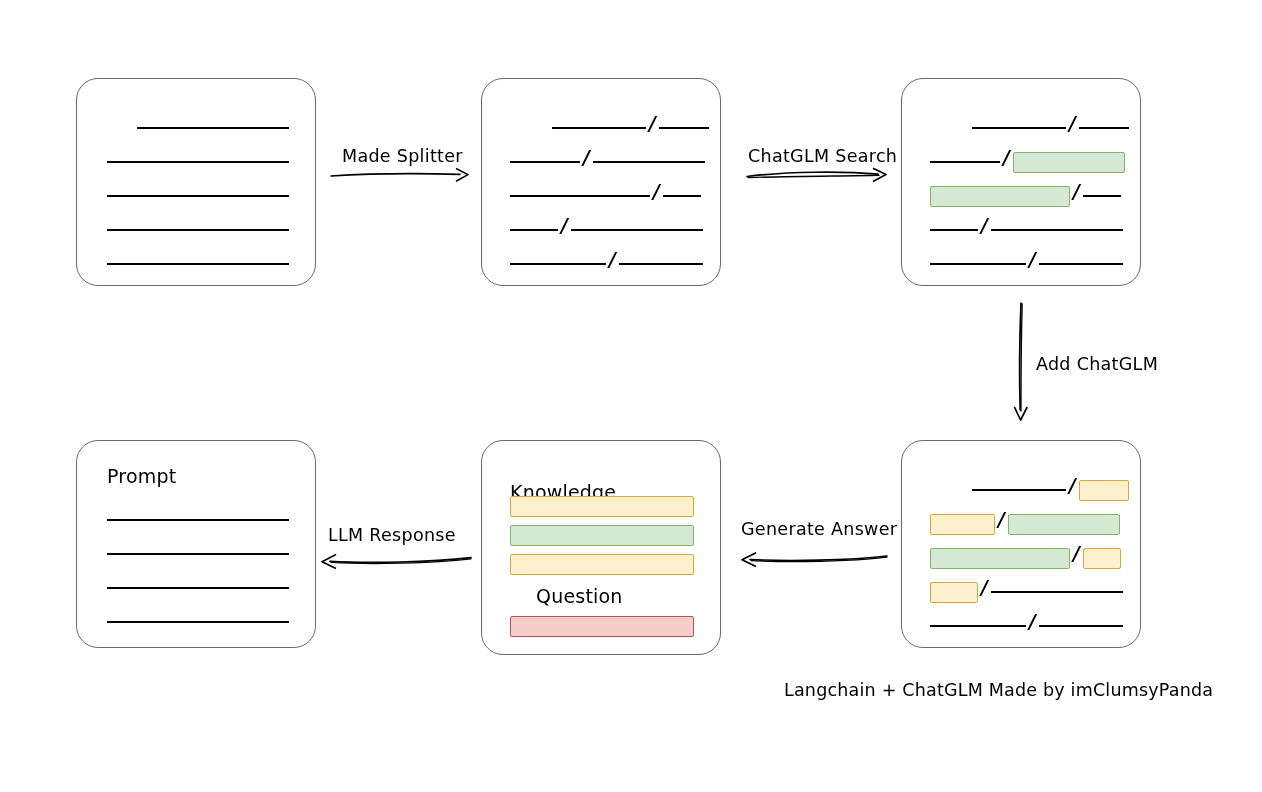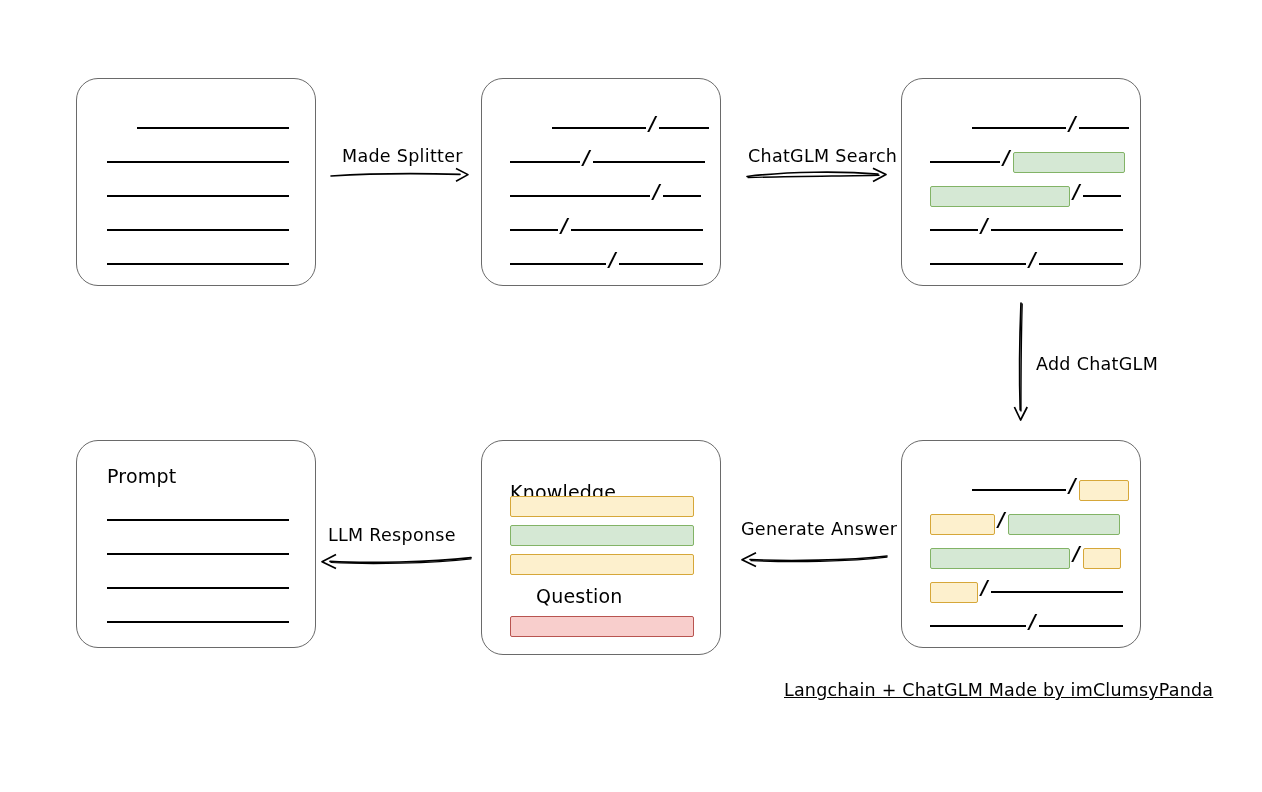--- a/index.html
+++ b/index.html
@@ -289,13 +289,13 @@
 
 <div class="connector" style="left:320px; top:548px; width:152px; height:26px;">
   <svg width="152" height="26" viewBox="0 0 152 26" aria-hidden="true">
     <path d="M151 9.6 C 110 14.2, 48 15.4, 10 13.4" stroke="#000" stroke-width="1.7" fill="none" stroke-linecap="round"></path>
     <path d="M151 10.8 C 112 15.5, 50 16.6, 11 14.5" stroke="#000" stroke-width="1.2" fill="none" stroke-linecap="round"></path>
     <path d="M16 6.6 L2 13.7 L16 20.5" stroke="#000" stroke-width="1.7" fill="none" stroke-linejoin="round"></path>
   </svg>
 </div>
 <div class="conn-label" style="left:328px; top:525px;">LLM Response</div>
 
-<div class="footer" style="left:784px; top:680px;text-decoration:underline;">Langchain + ChatGLM Made by imClumsyPanda</div>
+<div class="footer" style="left:784px; top:680px;">Langchain + ChatGLM Made by imClumsyPanda</div>
 
 </body></html>

